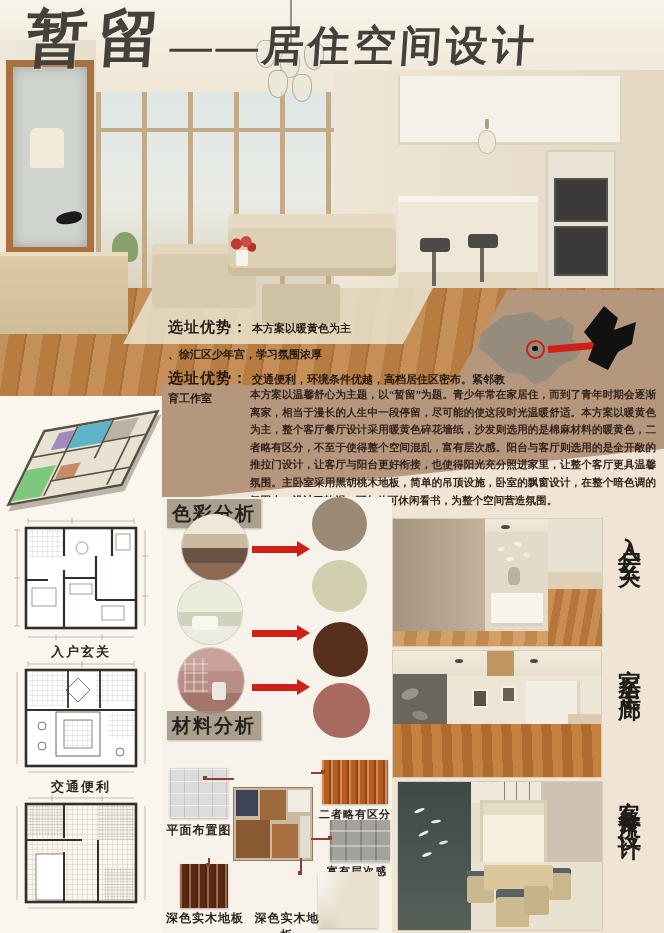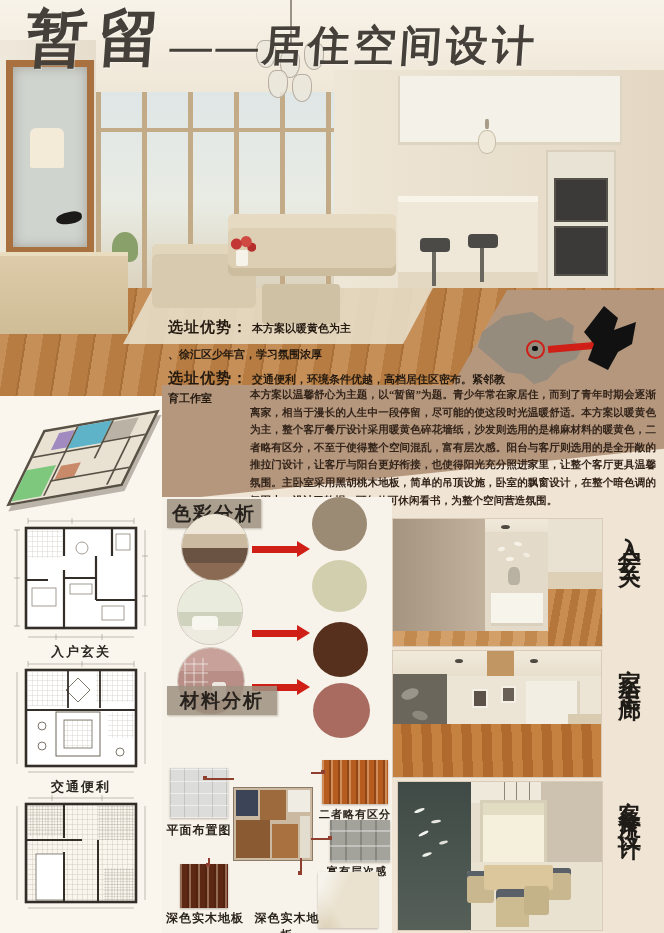--- a/index.html
+++ b/index.html
@@ -107,21 +107,21 @@
   .center-panel{left:162px;top:497px;width:230px;height:436px;background:#f7f3ea;}
   .ca-label{left:167px;top:499px;width:94px;height:29px;font-size:19px;}
   .cphoto{border-radius:50%;overflow:hidden;box-shadow:0 0 0 1px rgba(120,105,90,.3);}
   .cswatch{border-radius:50%;}
   .arrow{height:7px;}
   .arrow .shaft{position:absolute;left:0;top:0;height:7px;width:calc(100% - 13px);}
   .arrow .head{position:absolute;right:0;top:-5px;width:0;height:0;border:8px solid rgba(0,0,0,0);
     border-left-width:13px;border-right-width:0;}
 
   
-  .ma-label{left:167px;top:686px;width:110px;height:29px;font-size:19px;}
+  .ma-label{left:167px;top:711px;width:94px;height:29px;font-size:19px;}
   .mat-label{font-size:12px;font-weight:700;color:#2b241d;letter-spacing:1px;text-align:center;}
   .swatch{box-shadow:0 1px 2px rgba(80,60,40,.35);}
   .tex-wood{background-image:repeating-linear-gradient(90deg,rgba(255,235,200,.35) 0 2px,rgba(0,0,0,0) 2px 7px,rgba(60,20,5,.3) 7px 9px);}
   .tex-tile{background-image:repeating-linear-gradient(0deg,rgba(255,255,255,.5) 0 1px,rgba(0,0,0,0) 1px 12px),
             repeating-linear-gradient(90deg,rgba(120,120,115,.25) 0 1px,rgba(0,0,0,0) 1px 14px);}
   .tex-check{background-image:repeating-linear-gradient(0deg,rgba(255,255,255,.35) 0 2px,rgba(0,0,0,0) 2px 15px),
              repeating-linear-gradient(90deg,rgba(70,70,65,.3) 0 2px,rgba(0,0,0,0) 2px 15px);}
   .tex-marble{background-image:linear-gradient(115deg,rgba(255,255,255,.6) 10%,rgba(0,0,0,0) 40%),
               linear-gradient(60deg,rgba(180,160,120,.25) 0 8%,rgba(0,0,0,0) 30%);}
   .mat-plan{background:#cbb9a2;border:1px solid #8a7a66;}

